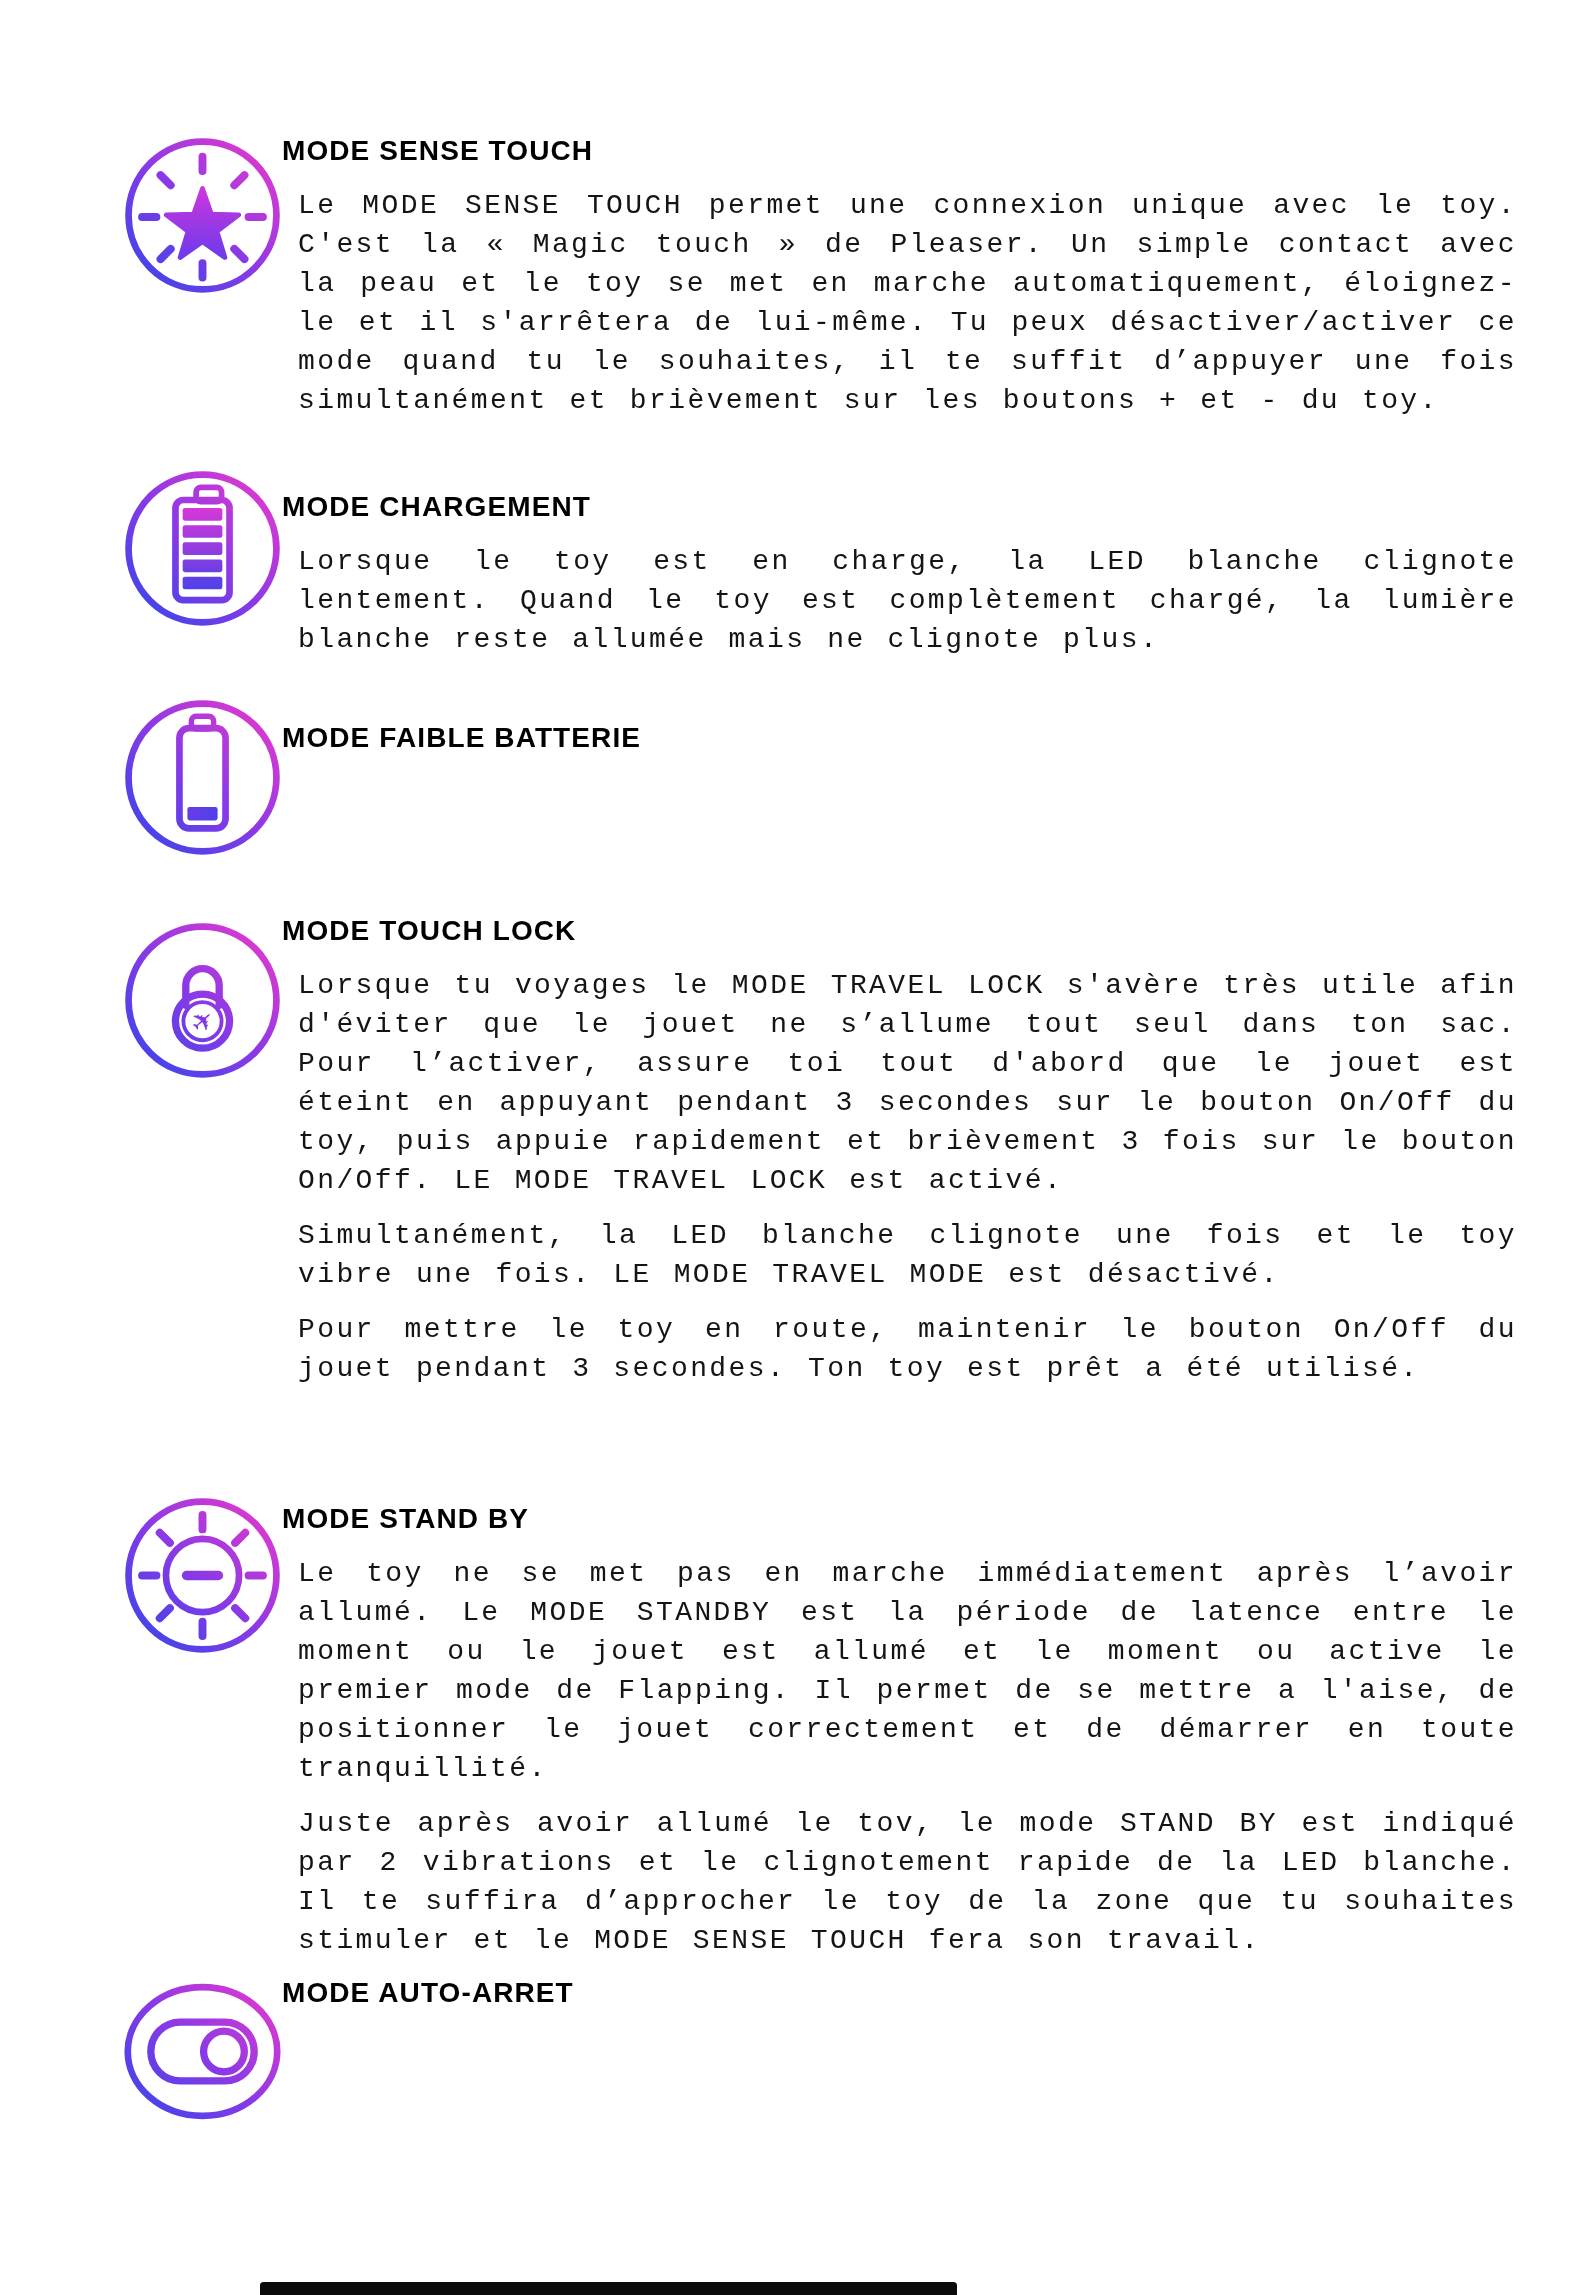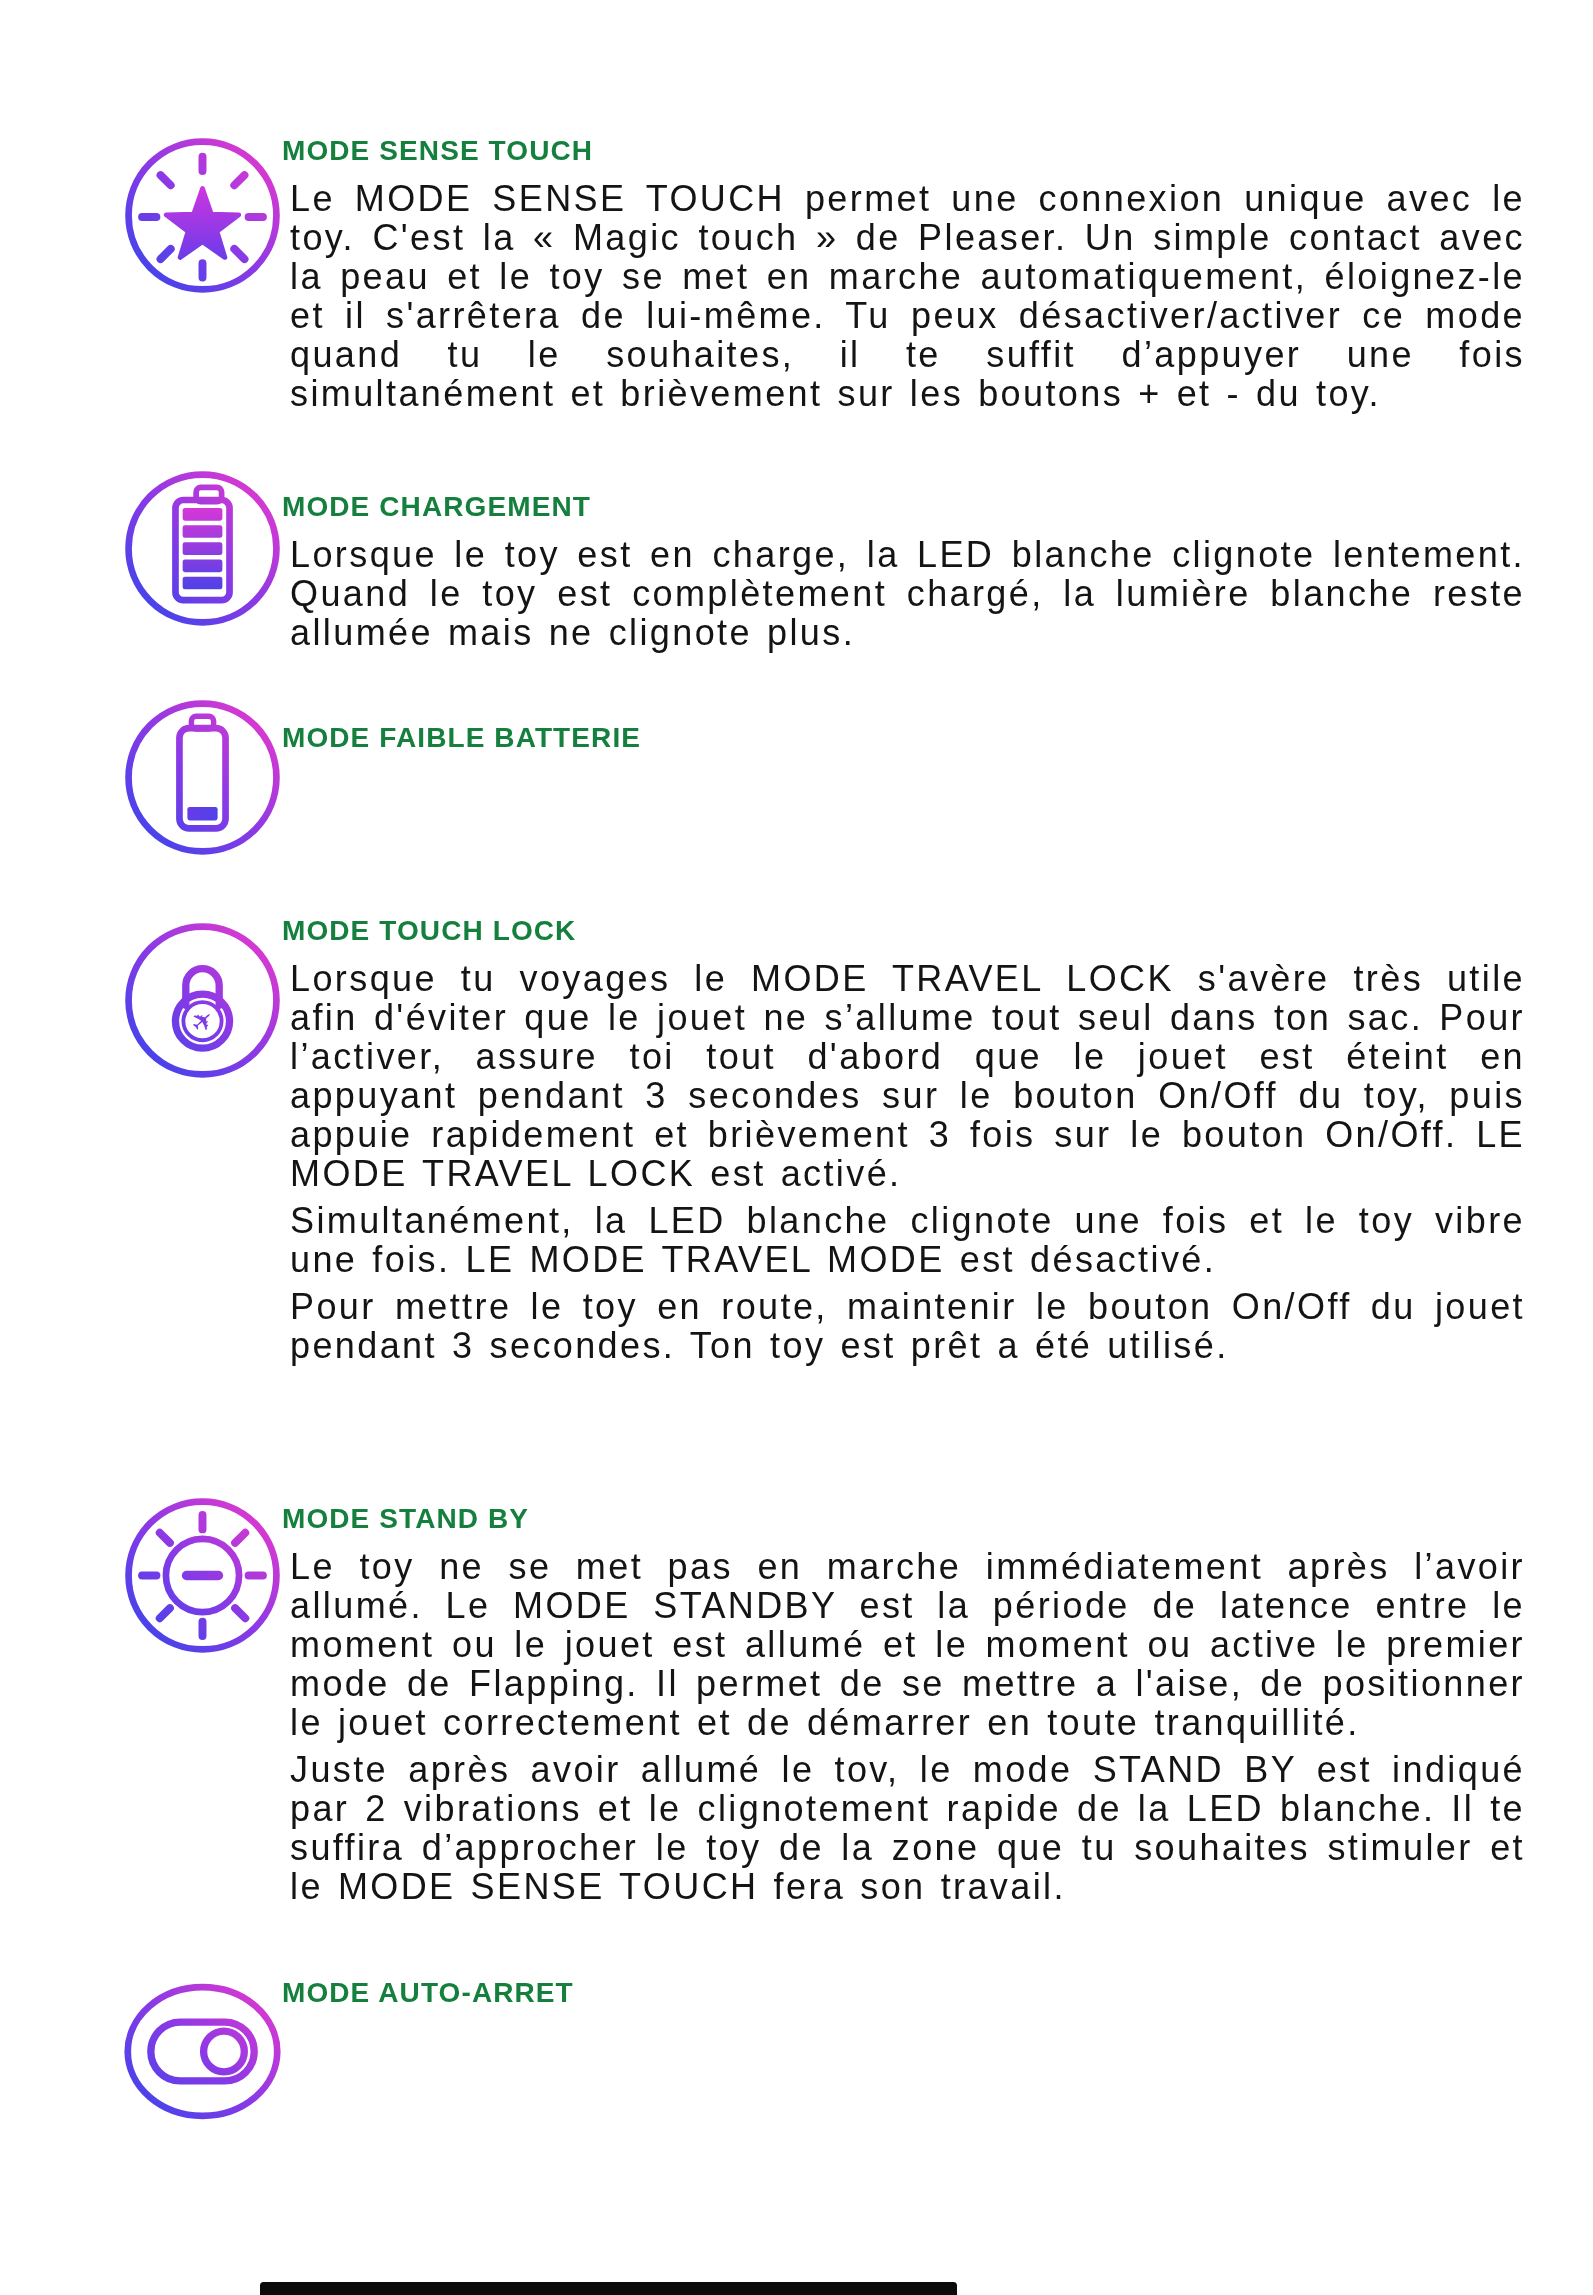--- a/index.html
+++ b/index.html
@@ -7,25 +7,25 @@
     width:1594px;height:2296px;position:relative;overflow:hidden;
     background:#ffffff;color:#141414;
     font-family:"Liberation Sans",sans-serif;
   }
   .section{position:absolute;left:0;display:flex;align-items:flex-start;padding-left:123px}
   .icon-col{flex:0 0 155px}
   .icon{display:block}
   .text-col{width:1251px}
   .text-col h2{
     margin:0 0 9px 0;font-size:28px;line-height:38px;font-weight:bold;
-    letter-spacing:1.1px;color:#15803d;
+    letter-spacing:1.1px;color:#000000;
   }
   .text-col p{
-    margin:8px;font-size:36px;line-height:39px;text-align:justify;
-    letter-spacing:2.4px;word-spacing:2.7px;color:#141414;
+    margin:16px;font-size:28px;line-height:39px;text-align:justify;
+    letter-spacing:2.4px;word-spacing:2.7px;color:#141414;font-family:Liberation Mono, monospace;
   }
   .footer-bar{
     position:absolute;left:260px;bottom:0;width:697px;height:14.5px;
     background:#0b0b0b;border-radius:3.6px 3.6px 0 0;
   }
 </style>
 </head>
 <body>
 
 <section class="section" style="top:132px">

